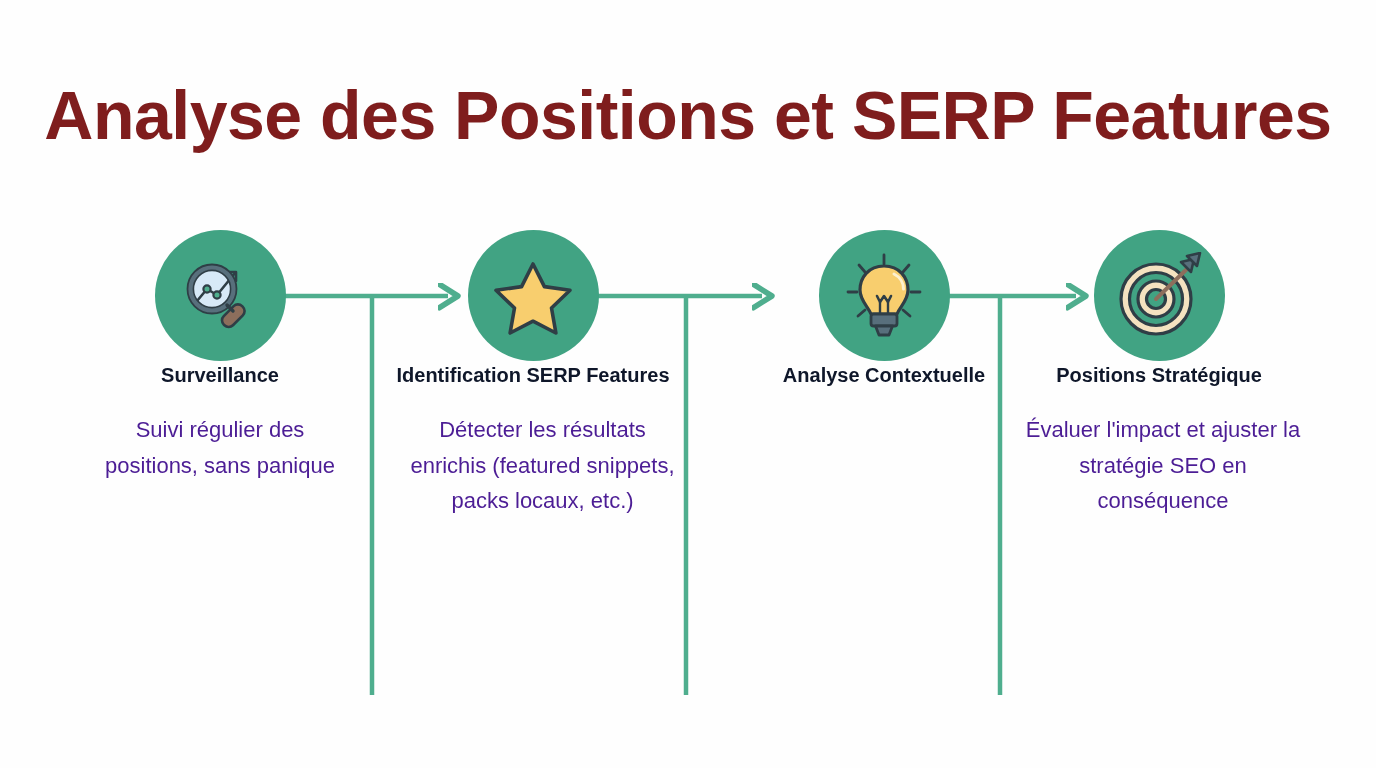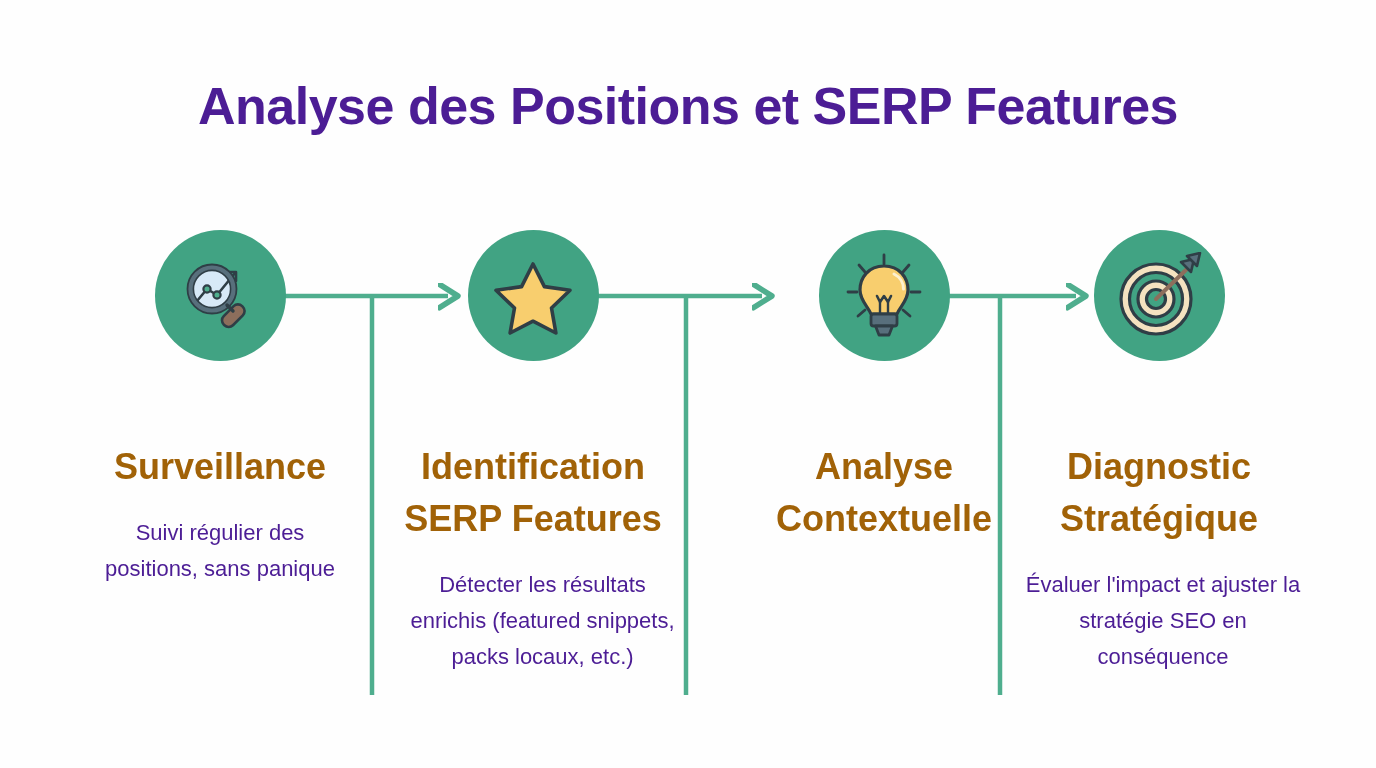--- a/index.html
+++ b/index.html
@@ -14,24 +14,24 @@
     width:1376px; height:768px;
     background:#FEFEFE;
   }
 
   
   #page-title {
     position:absolute;
     left:0; top:78px;
     width:1376px;
     text-align:center;
-    font-size:52px;
+    font-size:68px;
     font-weight:bold;
     letter-spacing:-0.5px;
-    color:#4c1d95;
+    color:#7f1d1d;
     line-height:1.1;
     white-space:nowrap;
   }
 
   
   #connectors {
     position:absolute;
     left:0; top:0;
     width:1376px; height:768px;
     pointer-events:none;
@@ -56,24 +56,23 @@
     border-radius:50%;
     background:#41A383;
     display:flex;
     align-items:center;
     justify-content:center;
     flex:0 0 auto;
   }
   .circle svg { display:block; }
 
   .step-heading {
-    margin-top:80px;
-    font-size:36px;
+    font-size:20px;
     font-weight:bold;
-    color:#a16207;
+    color:#0f172a;
     text-align:center;
     line-height:1.45;
     width:270px;
   }
   #step-0 .step-heading { width:290px; }
   #step-1 .step-heading { width:280px; }
   #step-3 .step-heading { width:280px; }
 
   .step-desc {
     margin-top:22px;
@@ -194,17 +193,17 @@
           <circle cx="41" cy="47" r="18" fill="#F4E2C0" stroke="#2F3E46" stroke-width="3.2"></circle>
           <circle cx="41" cy="47" r="9.5" fill="#41A383" stroke="#2F3E46" stroke-width="3.2"></circle>
 
           <line x1="41" y1="47" x2="74" y2="15" stroke="#8D6E5C" stroke-width="4" stroke-linecap="round"></line>
 
           <path d="M66 10 L79 7 L76 20 Z" fill="#586F7C" stroke="#2F3E46" stroke-width="2.6" stroke-linejoin="round"></path>
           <path d="M72 4 L85 1 L82 14 Z" fill="#586F7C" stroke="#2F3E46" stroke-width="2.6" stroke-linejoin="round"></path>
         </svg>
       </span>
     </div>
-    <div class="step-heading">Diagnostic Stratégique</div>
+    <div class="step-heading">Positions Stratégique</div>
     <div class="step-desc">Évaluer l'impact et ajuster la stratégie SEO en conséquence</div>
   </div>
 
 </div>
 
 </body></html>

